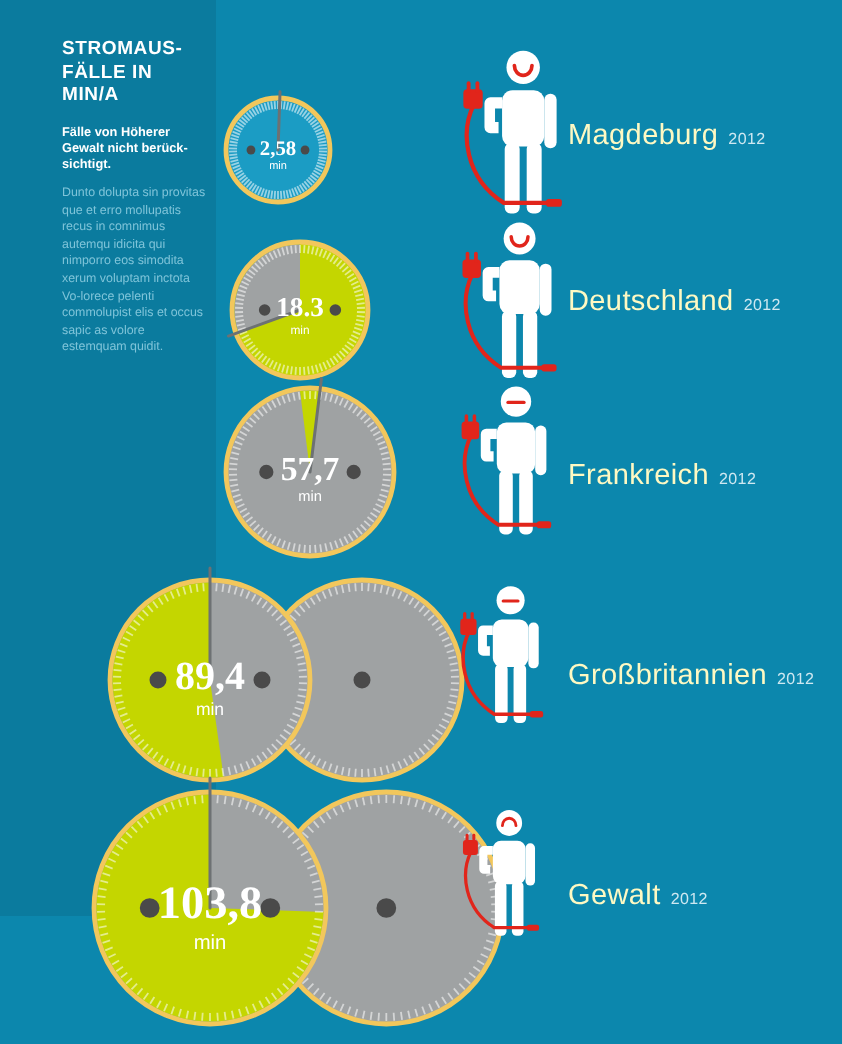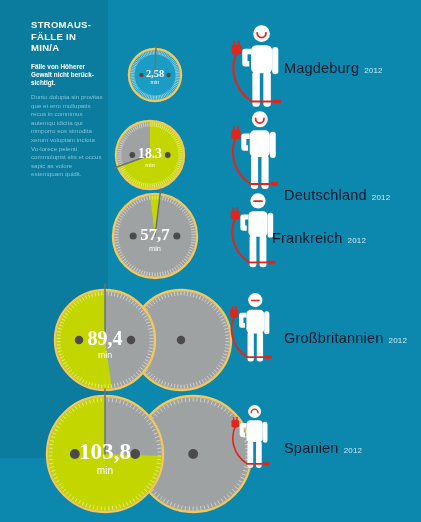--- a/index.html
+++ b/index.html
@@ -28,21 +28,21 @@
   .panel-body{
     font-size:6.2px;line-height:8.6px;margin:0;color:#7fc4d9;
   }
 
   
   .row{position:absolute;left:0;}
   .gauge-wrap{position:absolute;}
   .figure-wrap{position:absolute;}
   .label-wrap{position:absolute;display:flex;align-items:baseline;}
   .label-country{
-    font-size:14.5px;font-weight:400;color:#0f172a;letter-spacing:.2px;
+    font-size:14.5px;font-weight:400;color:#fef9c3;letter-spacing:.2px;
   }
   .label-year{
     font-size:8px;color:#cfe8f1;margin-left:5px;letter-spacing:.2px;
   }
   .gauge-value{
     font-family:"Liberation Serif", serif;
     font-weight:bold;fill:#ffffff;text-anchor:middle;
   }
   .gauge-unit{
     font-family:"Liberation Sans", sans-serif;
@@ -58,21 +58,21 @@
   <div class="side-panel">
     <div class="panel-inner">
       <p class="panel-title">STROMAUS-FÄLLE IN MIN/A</p>
       <p class="panel-sub">Fälle von Höherer Gewalt nicht berück-sichtigt.</p>
       <p class="panel-body">Dunto dolupta sin provitas que et erro mollupatis recus in comnimus autemqu idicita qui nimporro eos simodita xerum voluptam inctota Vo-lorece pelenti commolupist elis et occus sapic as volore estemquam quidit.</p>
     </div>
   </div>
 
   <div id="rows">
       <div class="row" style="top: 0px;">
-        <div class="gauge-wrap" style="left: 113px; top: 33px;">
+        <div class="gauge-wrap" style="left: 97px; top: 33px;">
           <svg width="84" height="84">
             <g>
               <circle cx="42" cy="42" r="26" fill="#1b9cc4" stroke="#f2c75c" stroke-width="2.4"></circle>
               <line x1="42" y1="17.5" x2="42" y2="21.5" stroke="#ffffff" stroke-width="0.9" stroke-opacity="0.55"></line>
               <line x1="43.709033606731076" y1="17.55968076863431" x2="43.43000771175457" y2="21.549936969673603" stroke="#ffffff" stroke-width="0.9" stroke-opacity="0.55"></line>
               <line x1="45.40974097352161" y1="17.738432315831528" x2="44.85304856968135" y2="21.699504590797808" stroke="#ffffff" stroke-width="0.9" stroke-opacity="0.55"></line>
               <line x1="47.09383642503511" y1="18.035383782021764" x2="46.26218966176407" y2="21.947974184956987" stroke="#ffffff" stroke-width="0.9" stroke-opacity="0.55"></line>
               <line x1="48.75311521751648" y1="18.449088449511187" x2="47.650565794248486" y2="22.294135233264463" stroke="#ffffff" stroke-width="0.9" stroke-opacity="0.55"></line>
               <line x1="50.379493511478884" y1="18.977530790745245" x2="49.01141293817621" y2="22.73630127388888" stroke="#ffffff" stroke-width="0.9" stroke-opacity="0.55"></line>
               <line x1="51.965047755357105" y1="19.61813628775628" x2="50.33810118305391" y2="23.272318118326684" stroke="#ffffff" stroke-width="0.9" stroke-opacity="0.55"></line>
@@ -301,21 +301,21 @@
             <rect x="47" y="54" width="8.5" height="40" rx="3.4" fill="#ffffff"></rect>
             <rect x="57" y="26" width="7" height="31" rx="3.4" fill="#ffffff"></rect>
             <path d="M 33 28 L 26.5 28 A 3.4 3.4 0 0 0 23 31.4 L 23 45 A 3.4 3.4 0 0 0 26.5 48.4 L 31 48.4 L 31 42 L 29 42 L 29 34.4 L 33 34.4 Z" fill="#ffffff"></path>
             <path d="M 17 32 C 9 48, 12 74, 34 88 L 62 88" fill="none" stroke="#e1251b" stroke-width="2.4" stroke-linecap="round"></path>
             <rect x="11" y="23.5" width="11" height="11" rx="2.2" fill="#e1251b"></rect>
             <line x1="14" y1="20" x2="14" y2="24.5" stroke="#e1251b" stroke-width="2.2" stroke-linecap="round"></line>
             <line x1="19" y1="20" x2="19" y2="24.5" stroke="#e1251b" stroke-width="2.2" stroke-linecap="round"></line>
             <rect x="58" y="85.8" width="9" height="4.4" rx="1.6" fill="#e1251b"></rect>
           </svg>
         </div>
-        <div class="label-wrap" style="left: 284px; top: 143px; margin-top: 44px;">
+        <div class="label-wrap" style="left: 284px; top: 143px;">
           <span class="label-country">Deutschland</span>
           <span class="label-year">2012</span>
         </div>
       </div>
       <div class="row" style="top: 0px;">
         <div class="gauge-wrap" style="left: 97px; top: 178px;">
           <svg width="116" height="116">
             <g>
               <circle cx="58" cy="58" r="42" fill="#9fa2a3" stroke="#f2c75c" stroke-width="2.4"></circle>
               <path d="M 58 58 L 53.02773078906999 17.50411701303406 A 40.8 40.8 0 0 1 62.972269210930016 17.50411701303407 Z" fill="#c4d600"></path>
@@ -426,21 +426,21 @@
             <rect x="47" y="54" width="8.5" height="40" rx="3.4" fill="#ffffff"></rect>
             <rect x="57" y="26" width="7" height="31" rx="3.4" fill="#ffffff"></rect>
             <path d="M 33 28 L 26.5 28 A 3.4 3.4 0 0 0 23 31.4 L 23 45 A 3.4 3.4 0 0 0 26.5 48.4 L 31 48.4 L 31 42 L 29 42 L 29 34.4 L 33 34.4 Z" fill="#ffffff"></path>
             <path d="M 17 32 C 9 48, 12 74, 34 88 L 62 88" fill="none" stroke="#e1251b" stroke-width="2.4" stroke-linecap="round"></path>
             <rect x="11" y="23.5" width="11" height="11" rx="2.2" fill="#e1251b"></rect>
             <line x1="14" y1="20" x2="14" y2="24.5" stroke="#e1251b" stroke-width="2.2" stroke-linecap="round"></line>
             <line x1="19" y1="20" x2="19" y2="24.5" stroke="#e1251b" stroke-width="2.2" stroke-linecap="round"></line>
             <rect x="58" y="85.8" width="9" height="4.4" rx="1.6" fill="#e1251b"></rect>
           </svg>
         </div>
-        <div class="label-wrap" style="left: 272px; top: 230px; justify-content: center;">
+        <div class="label-wrap" style="left: 284px; top: 230px; justify-content: center;">
           <span class="label-country">Frankreich</span>
           <span class="label-year">2012</span>
         </div>
       </div>
       <div class="row" style="top: 0px;">
         <div class="gauge-wrap" style="left: 39px; top: 274px; text-align: center;">
           <svg width="208" height="132">
             <g>
               <circle cx="142" cy="66" r="50" fill="#9fa2a3" stroke="#f2c75c" stroke-width="2.4"></circle>
               <line x1="142" y1="17.5" x2="142" y2="21.5" stroke="#ffffff" stroke-width="0.9" stroke-opacity="0.55"></line>
@@ -865,19 +865,19 @@
             <rect x="57" y="26" width="7" height="31" rx="3.4" fill="#ffffff"></rect>
             <path d="M 33 28 L 26.5 28 A 3.4 3.4 0 0 0 23 31.4 L 23 45 A 3.4 3.4 0 0 0 26.5 48.4 L 31 48.4 L 31 42 L 29 42 L 29 34.4 L 33 34.4 Z" fill="#ffffff"></path>
             <path d="M 17 32 C 9 48, 12 74, 34 88 L 62 88" fill="none" stroke="#e1251b" stroke-width="2.4" stroke-linecap="round"></path>
             <rect x="11" y="23.5" width="11" height="11" rx="2.2" fill="#e1251b"></rect>
             <line x1="14" y1="20" x2="14" y2="24.5" stroke="#e1251b" stroke-width="2.2" stroke-linecap="round"></line>
             <line x1="19" y1="20" x2="19" y2="24.5" stroke="#e1251b" stroke-width="2.2" stroke-linecap="round"></line>
             <rect x="58" y="85.8" width="9" height="4.4" rx="1.6" fill="#e1251b"></rect>
           </svg>
         </div>
         <div class="label-wrap" style="left: 284px; top: 440px;">
-          <span class="label-country">Spanien</span>
+          <span class="label-country">Gewalt</span>
           <span class="label-year">2012</span>
         </div>
       </div>
     </div>
 
 </div>
 
 </body></html>

